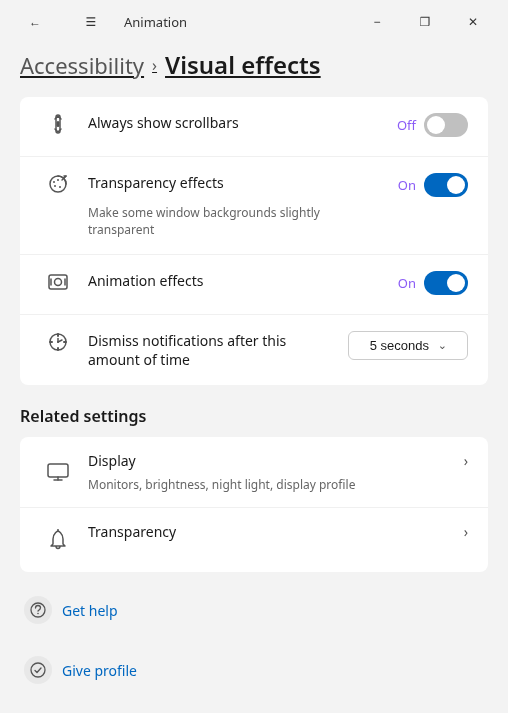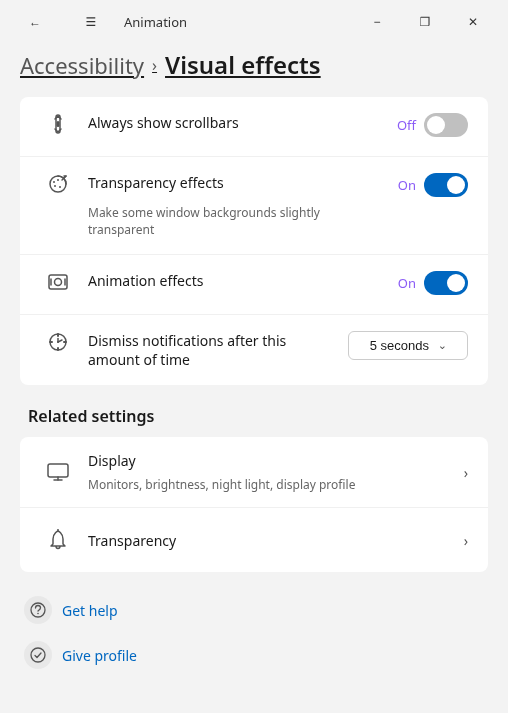--- a/index.html
+++ b/index.html
@@ -176,33 +176,32 @@
       min-width: 120px;
     }
     .dropdown-text { flex: 1; }
     .dropdown-arrow { color: #555; font-size: 11px; }
 
     
     .section-heading {
       font-size: 16px;
       font-weight: 600;
       color: #1a1a1a;
-      margin: 20px 0 10px 8px;
+      margin: 20px 0 10px 0;
     }
 
     
     .related-card {
       background: white;
       border-radius: 8px;
       overflow: hidden;
       margin-bottom: 4px;
     }
     .related-row {
       display: flex;
-      align-items: center;
       padding: 14px 20px;
       border-bottom: 1px solid #f0f0f0;
       cursor: pointer;
       min-height: 64px;
     }
     .related-row:last-child { border-bottom: none; }
     .related-icon {
       width: 36px;
       flex-shrink: 0;
       display: flex;
@@ -227,21 +226,21 @@
     .related-chevron {
       color: #555;
       font-size: 14px;
     }
 
     
     .footer-links {
       margin-top: 16px;
       display: flex;
       flex-direction: column;
-      gap: 1px;
+      gap: 16px;
       padding-bottom: 16px;
     }
     .footer-link {
       display: flex;
       align-items: center;
       gap: 10px;
       padding: 8px 4px;
       cursor: pointer;
       color: #0067c0;
       font-size: 14px;

